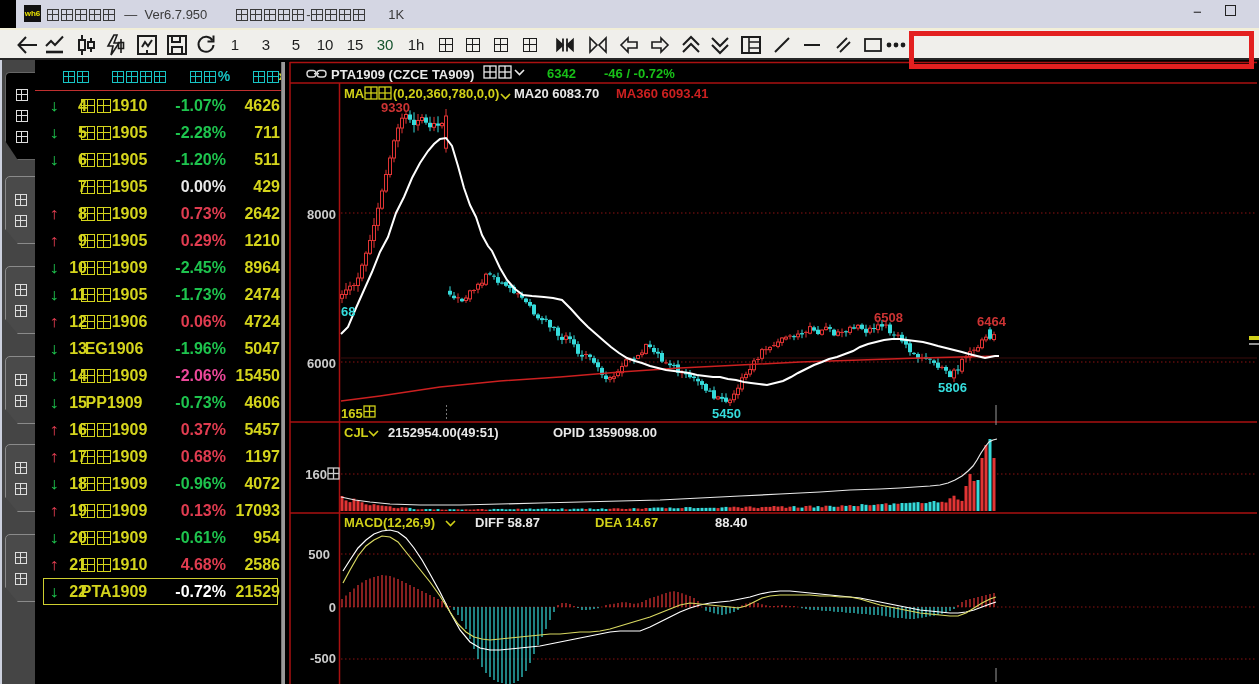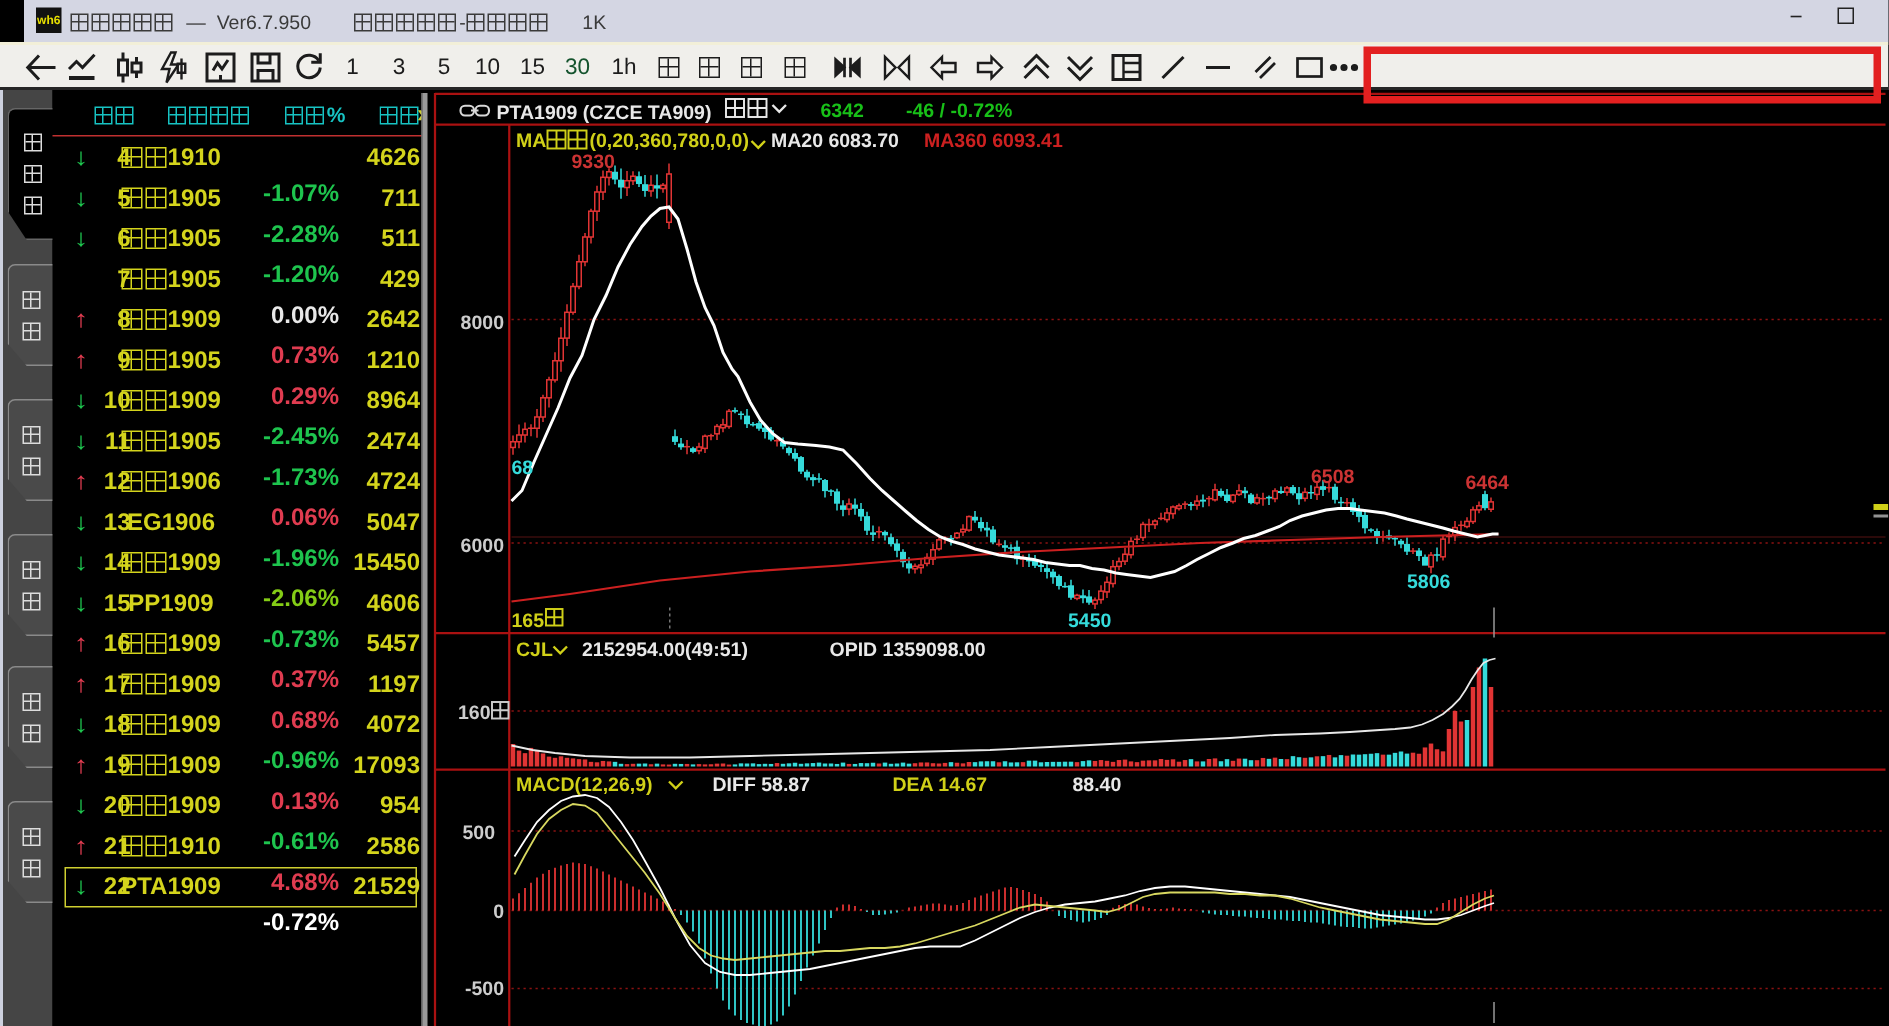--- a/index.html
+++ b/index.html
@@ -13,21 +13,21 @@
 #toolbar { position:absolute; left:0; top:28px; width:1259px; height:32px; background:#f0efeb;
   border-top:2px solid #f2efd8; border-bottom:2px solid #262626; }
 #sidebar { position:absolute; left:0; top:60px; width:35px; height:624px; background:#454545;
   border-left:2px solid #cdd1de; }
 #tablebg { position:absolute; left:35px; top:60px; width:246px; height:624px; background:#000; }
 .row { position:absolute; left:0; width:246px; height:27px; font-weight:bold; font-size:16px;
   color:#d4d41c; line-height:27px; }
 .c0 { position:absolute; left:12px; width:14px; text-align:center; font-size:16px; transform:scaleX(1.25); }
 .c1 { position:absolute; left:0px; width:52px; text-align:right; }
 .c2 { position:absolute; left:25px; width:108px; text-align:center; }
-.c3 { position:absolute; left:133px; width:58px; text-align:right;margin-top:24px; }
+.c3 { position:absolute; left:133px; width:58px; text-align:right; }
 .c4 { position:absolute; left:145px; width:100px; text-align:right; }
 #thead { position:absolute; left:0; top:3px; width:246px; height:27px; color:#17c3c3;
   font-size:14px; font-weight:bold; line-height:27px; }
 #selbox { position:absolute; left:8px; top:518px; width:235px; height:27px; border:1px solid #cfcf30; }
 #scrollbar { position:absolute; left:281px; top:62px; width:7px; height:622px;
   background:#9a9a9a; border-left:1px solid #777; }
 #redbox { position:absolute; left:909px; top:31px; width:345px; height:38px;
   border:5px solid #e32020; z-index:50; }
 </style></head><body>
 <div id="titlebar">
@@ -229,21 +229,21 @@
       <div class="c0"><span style="color:#1ec44e">↓</span></div>
       <div class="c1">13</div>
       <div class="c2">EG1906</div>
       <div class="c3" style="color:#1ec44e">-1.96%</div>
       <div class="c4">5047</div>
     </div>
 <div class="row" style="top:302px">
       <div class="c0"><span style="color:#1ec44e">↓</span></div>
       <div class="c1">14</div>
       <div class="c2"><span class="hz hzy"></span><span class="hz hzy" style="margin-right:1px"></span>1909</div>
-      <div class="c3" style="color:#84cc16">-2.06%</div>
+      <div class="c3" style="color:#ec4899">-2.06%</div>
       <div class="c4">15450</div>
     </div>
 <div class="row" style="top:329px">
       <div class="c0"><span style="color:#1ec44e">↓</span></div>
       <div class="c1">15</div>
       <div class="c2">PP1909</div>
       <div class="c3" style="color:#1ec44e">-0.73%</div>
       <div class="c4">4606</div>
     </div>
 <div class="row" style="top:356px">

